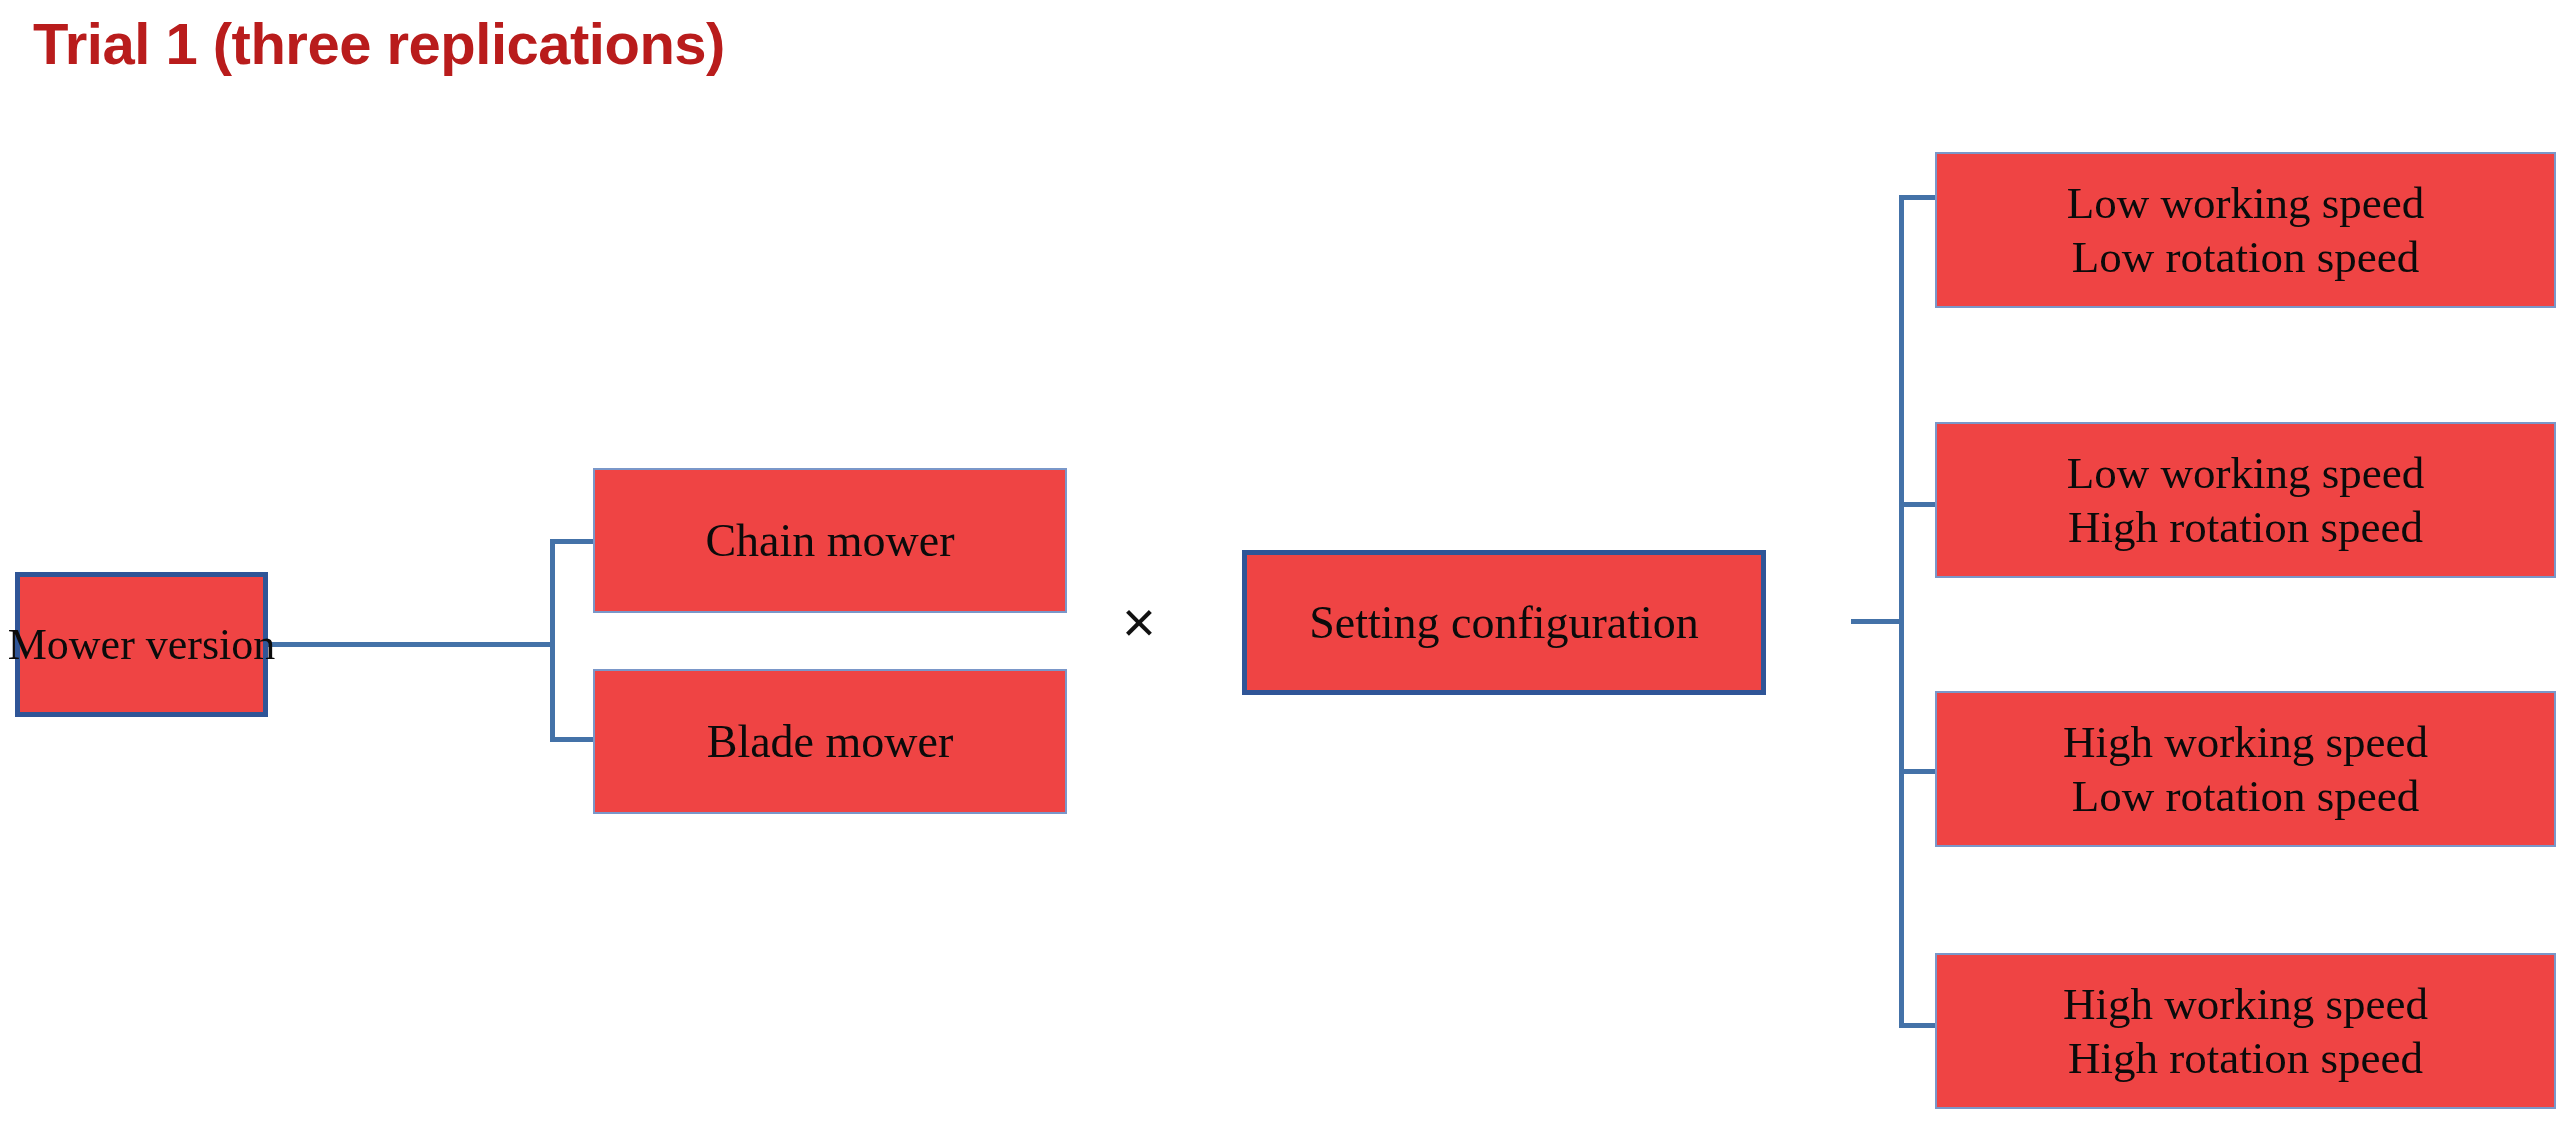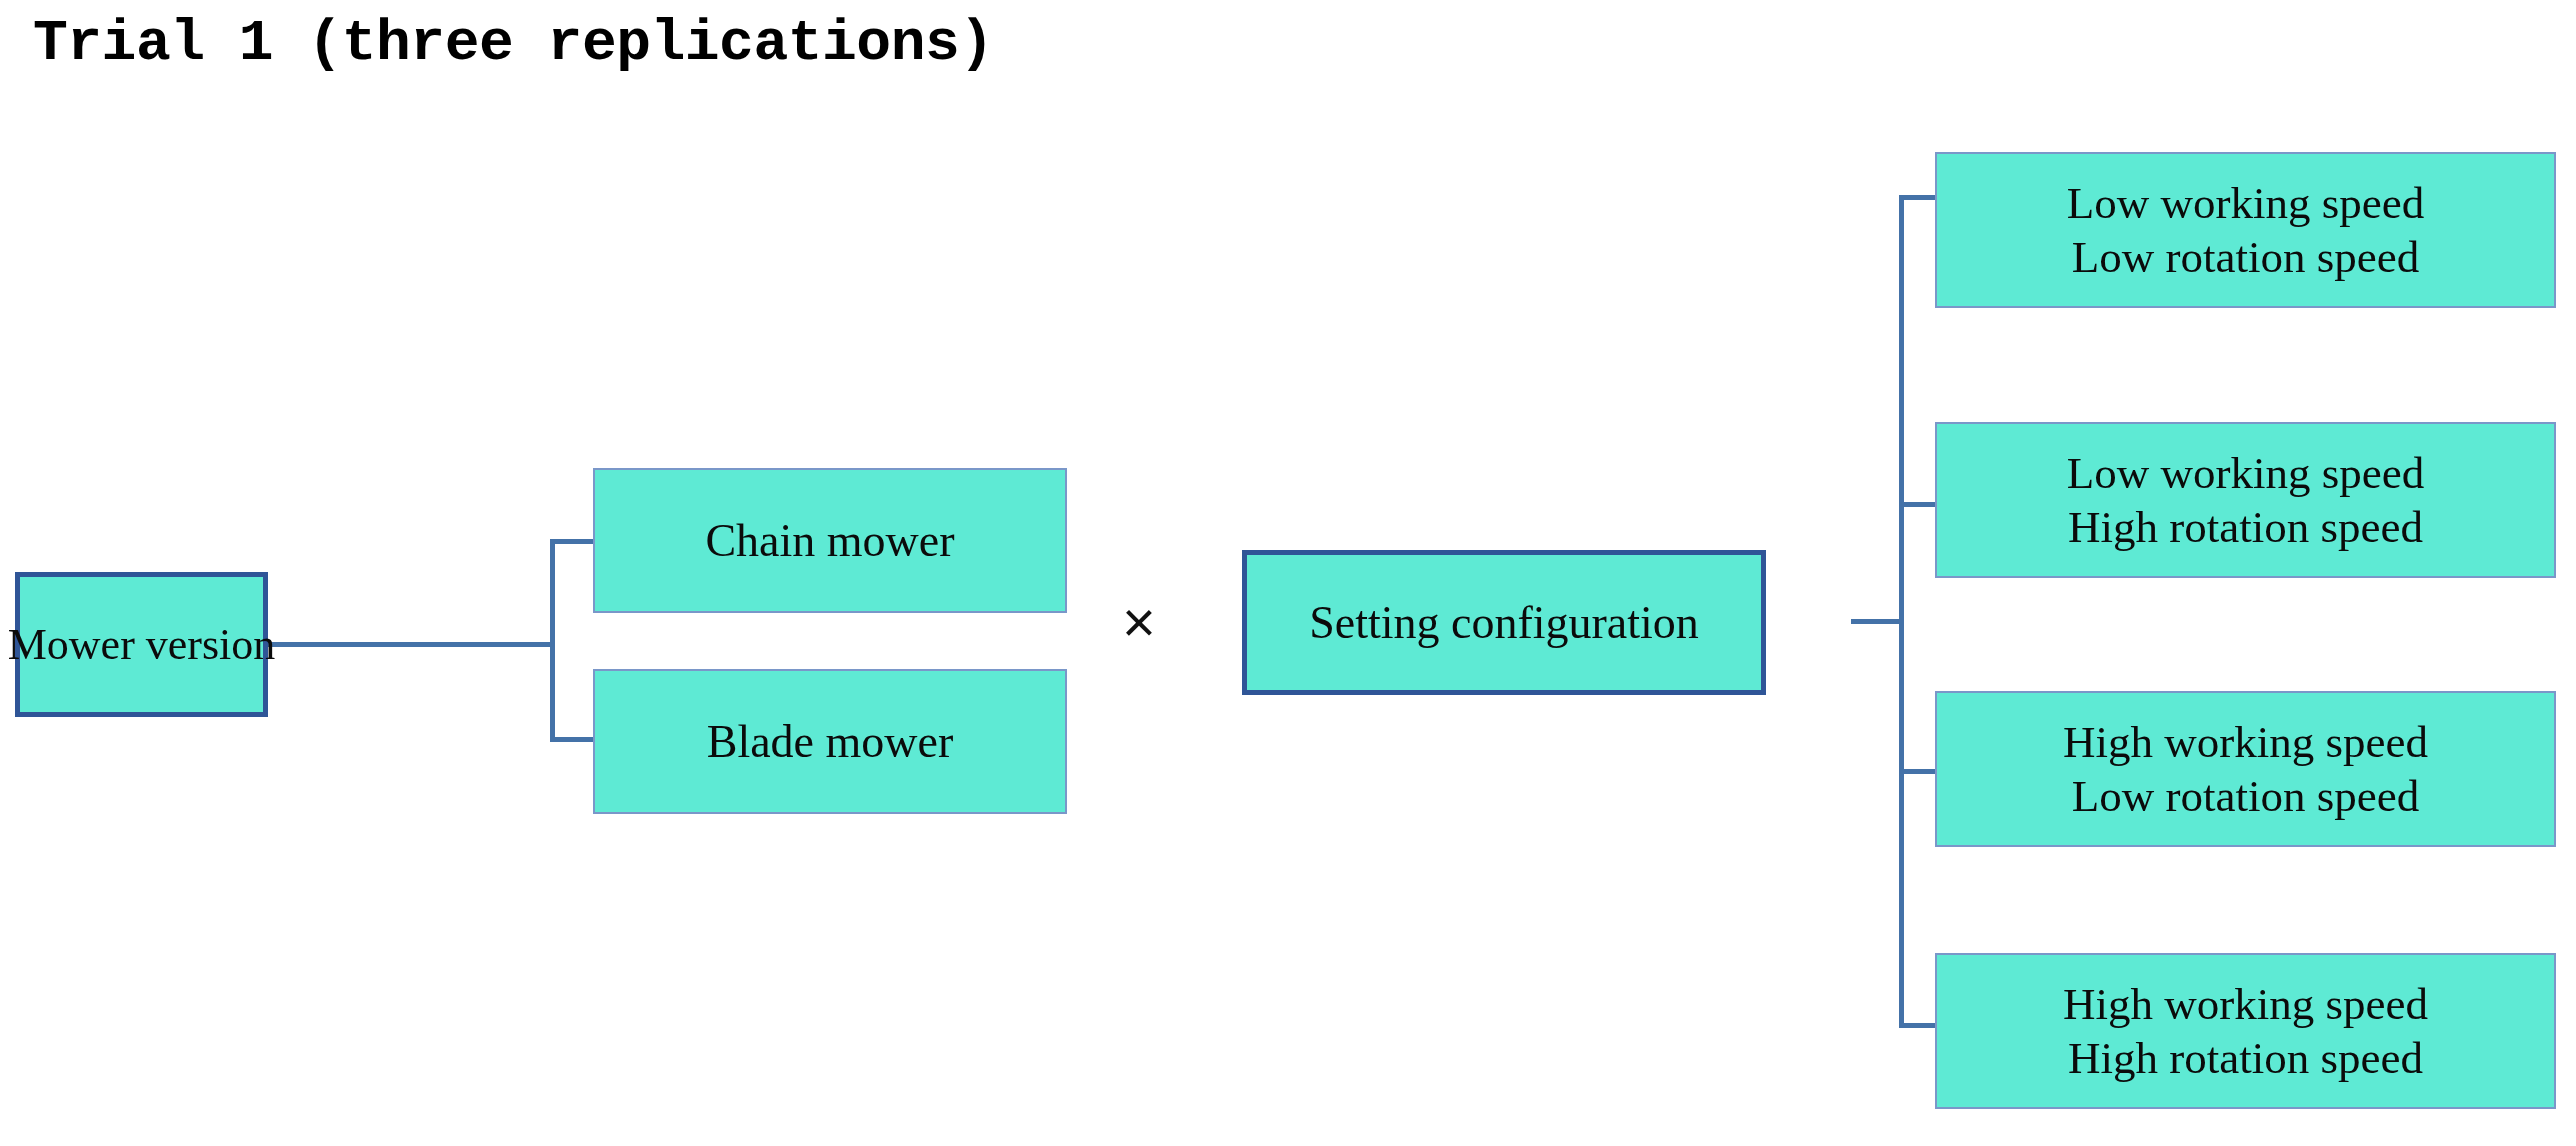--- a/index.html
+++ b/index.html
@@ -19,34 +19,34 @@
     height: 1147px;
     background: #ffffff;
     overflow: hidden;
   }
 
   
   #diagram-title {
     position: absolute;
     left: 33px;
     top: 11px;
-    font-family: Liberation Mono, monospace;
+    font-family: Liberation Sans, sans-serif;
     font-weight: bold;
     font-size: 58px;
     line-height: 1.15;
     letter-spacing: -0.5px;
-    color: #000000;
+    color: #b91c1c;
     white-space: nowrap;
   }
 
   
   .node {
     position: absolute;
     box-sizing: border-box;
-    background: #5eead4;
+    background: #ef4444;
     display: flex;
     flex-direction: column;
     align-items: center;
     justify-content: center;
     text-align: center;
     color: #0b0b0b;
     white-space: nowrap;
   }
   .node.primary {
     border: 5.6px solid #2f5597;

